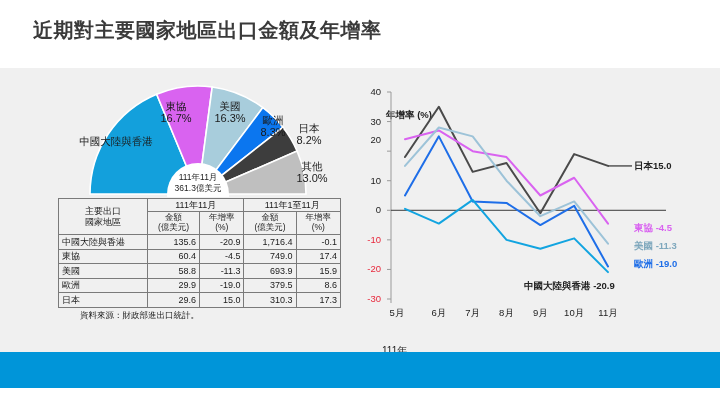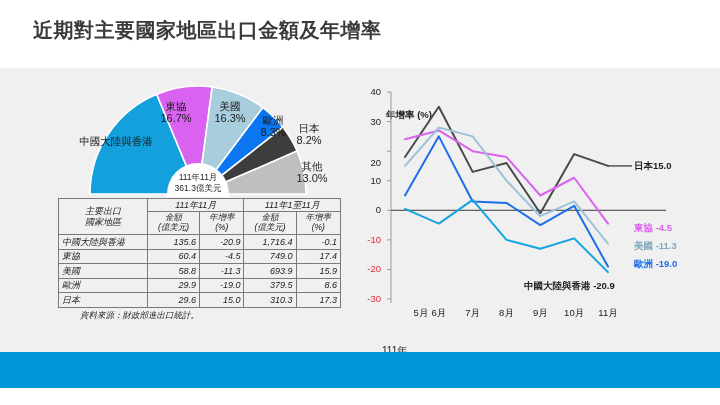--- a/index.html
+++ b/index.html
@@ -32,21 +32,21 @@
     white-space:nowrap;pointer-events:none;
   }
   .pie-lbl .nm{font-size:10.5px;}
   .pie-lbl .pc{font-size:11px;}
   #pie-center-lbl{
     position:absolute;text-align:center;color:#222;line-height:1.25;
     font-size:8.5px;white-space:nowrap;
   }
 
   
-  #tbl-wrap{position:absolute;left:58px;top:198px;width:283px;font-style:italic;}
+  #tbl-wrap{position:absolute;left:58px;top:198px;width:283px;}
   table#data-table{border-collapse:collapse;width:283px;background:#f0f0f0;
     font-size:9px;color:#1a1a1a;}
   table#data-table td,table#data-table th{
     border:1px solid #7a7a7a;padding:0 3px;font-weight:normal;line-height:1.15;
   }
   table#data-table th{text-align:center;}
   .hd-main{height:30px;width:82px;text-align:center;}
   .hd-grp{height:12px;text-align:center;}
   .hd-sub{height:22px;text-align:center;font-size:8.5px;}
   .cell-name{text-align:left;height:13.5px;white-space:nowrap;}
@@ -208,29 +208,29 @@
           <polyline points="47,77.31428571428572 80.83333333333333,68.44285714285715 114.66666666666666,89.14285714285714 148.5,95.05714285714285 182.33333333333331,133.5 216.16666666666669,115.75714285714287 250,161.59285714285713" fill="none" stroke="#d963f0" stroke-width="2" stroke-linejoin="round" stroke-linecap="round"></polyline>
           <polyline points="47,103.92857142857143 80.83333333333333,65.4857142857143 114.66666666666666,74.35714285714286 148.5,118.71428571428571 182.33333333333331,154.2 216.16666666666669,139.4142857142857 250,181.70142857142855" fill="none" stroke="#9dc3d8" stroke-width="2" stroke-linejoin="round" stroke-linecap="round"></polyline>
           <polyline points="47,133.5 80.83333333333333,74.35714285714286 114.66666666666666,139.4142857142857 148.5,140.89285714285714 182.33333333333331,163.07142857142858 216.16666666666669,143.85000000000002 250,204.47142857142856" fill="none" stroke="#1e6ee8" stroke-width="2" stroke-linejoin="round" stroke-linecap="round"></polyline>
           <polyline points="47,146.80714285714285 80.83333333333333,161.59285714285713 114.66666666666666,137.9357142857143 148.5,177.85714285714286 182.33333333333331,186.72857142857143 216.16666666666669,176.37857142857143 250,210.09" fill="none" stroke="#12a4e0" stroke-width="2" stroke-linejoin="round" stroke-linecap="round"></polyline>
           <line x1="250" x2="274" y1="103.92857142857143" y2="103.92857142857143" stroke="#4a4a4a" stroke-width="1.4"></line>
         </g>
     </svg>
     <div id="lc-yticks">
         <div class="ytick pos" style="left: -1px; top: 24px;">40</div>
         <div class="ytick pos" style="left: -1px; top: 53.5714px;">30</div>
-        <div class="ytick pos" style="left: -1px; top: 95px;">20</div>
+        <div class="ytick pos" style="left: -1px; top: 72px;">20</div>
         <div class="ytick pos" style="left: -1px; top: 112.714px;">10</div>
         <div class="ytick pos" style="left: -1px; top: 142.286px;">0</div>
         <div class="ytick neg" style="left: -1px; top: 171.857px;">-10</div>
         <div class="ytick neg" style="left: -1px; top: 201.429px;">-20</div>
         <div class="ytick neg" style="left: -1px; top: 231px;">-30</div>
       </div>
     <div id="lc-xticks">
-        <div class="xtick" style="left: 48px; top: 245px;">5月</div>
+        <div class="xtick" style="left: 24px; top: 245px;">5月</div>
         <div class="xtick" style="left: 65.8333px; top: 245px;">6月</div>
         <div class="xtick" style="left: 99.6667px; top: 245px;">7月</div>
         <div class="xtick" style="left: 133.5px; top: 245px;">8月</div>
         <div class="xtick" style="left: 167.333px; top: 245px;">9月</div>
         <div class="xtick" style="left: 201.167px; top: 245px;">10月</div>
         <div class="xtick" style="left: 235px; top: 245px;">11月</div>
       </div>
     <div id="x-year" style="left:24px;top:257px;">111年</div>
     <div id="lc-endlabels">
         <div class="endlbl" style="left: 276px; top: 97.9286px; color: rgb(34, 34, 34);">日本15.0</div>

